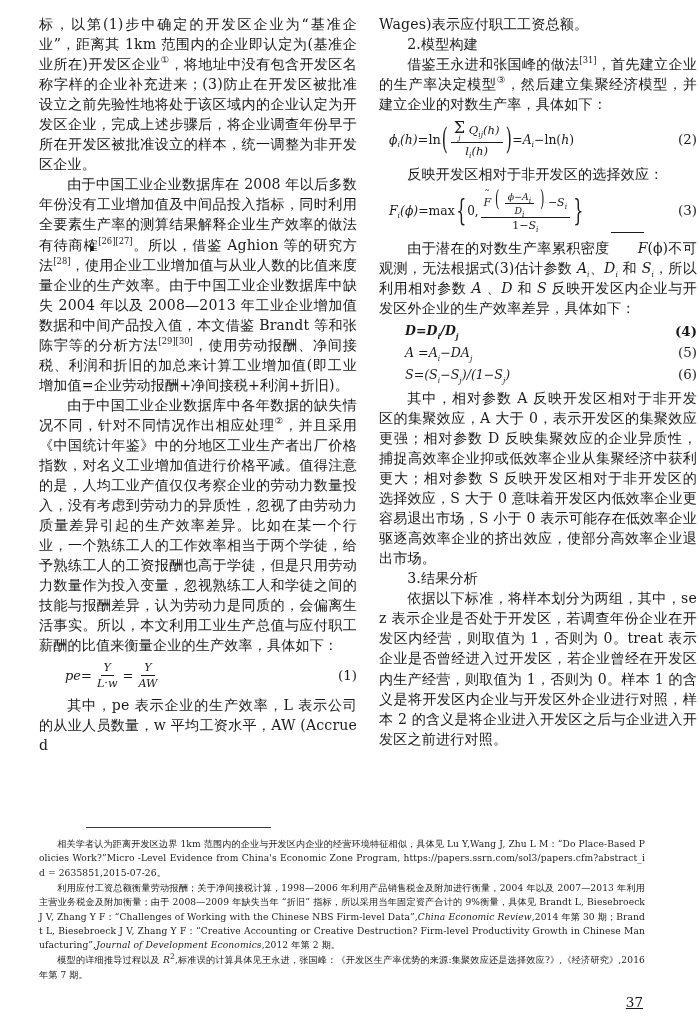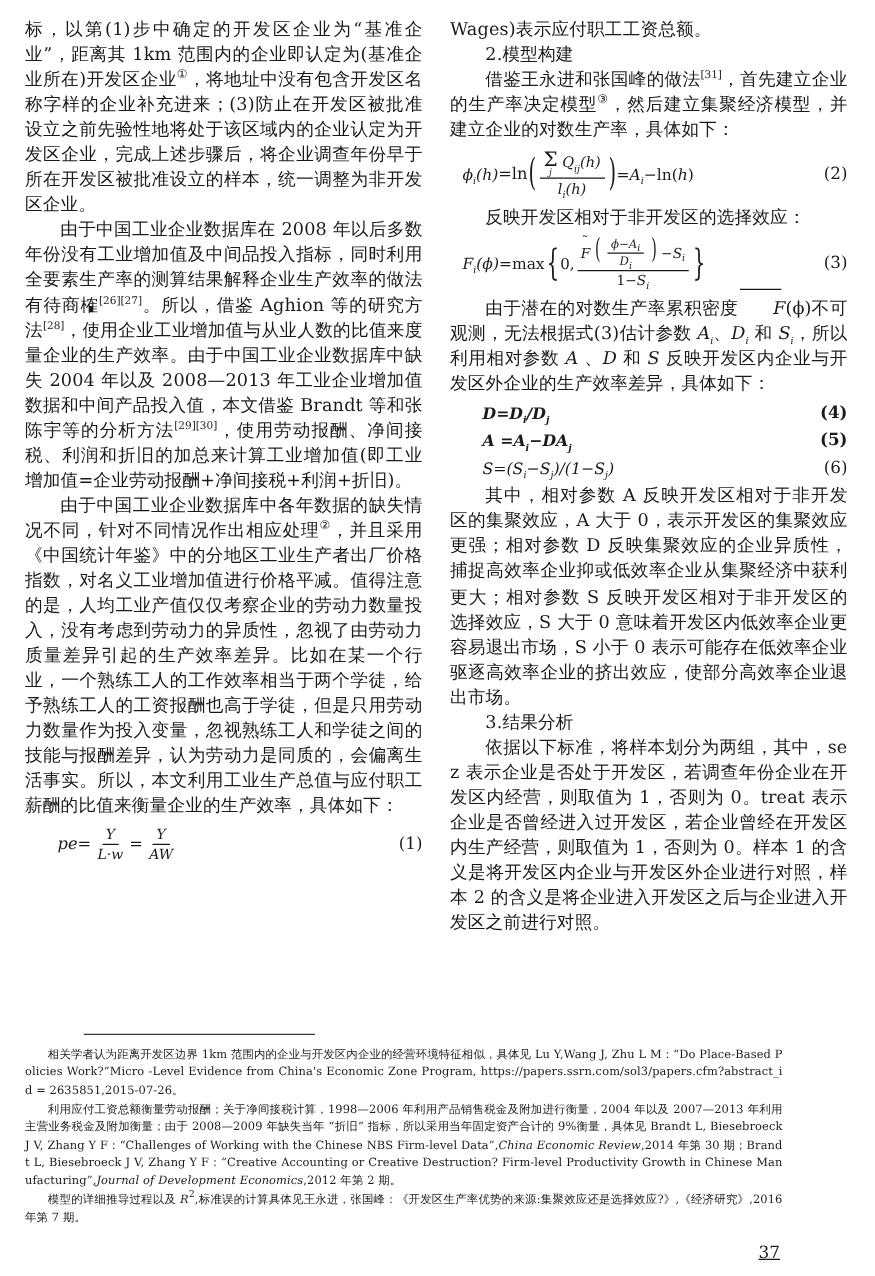--- a/index.html
+++ b/index.html
@@ -14,20 +14,21 @@
     color: #1a1a1a;
     position: relative;
     overflow: hidden;
   }
   .page {
     position: relative;
     width: 646px;
     height: 1021px;
     box-sizing: border-box;
     padding: 14px 20px 0 20px;
+    margin-left: 19px;
   }
   .columns {
     display: flex;
     gap: 22px;
     height: 782px;
     align-items: flex-start;
   }
   .col {
     width: 318px;
     flex: 0 0 318px;
@@ -215,20 +216,21 @@
           </span>
           <span>=</span>
           <span class="frac">
             <span class="num it">Y</span>
             <span class="den it">AW</span>
           </span>
         </div>
         <div class="formula-num">(1)</div>
       </div>
 
+      <p class="body indent">其中，pe 表示企业的生产效率，L 表示公司的从业人员数量，w 平均工资水平，AW (Accrued</p>
 
     </div>
 
     <div class="col">
 
       <p class="body">Wages)表示应付职工工资总额。</p>
 
       <p class="body indent">2.模型构建</p>
 
       <p class="body indent">借鉴王永进和张国峰的做法<span class="sup">[31]</span>，首先建立企业的生产率决定模型<span class="circ">③</span>，然后建立集聚经济模型，并建立企业的对数生产率，具体如下：</p>
@@ -285,21 +287,21 @@
 
       <p class="body indent">由于潜在的对数生产率累积密度<span class="overbar-wrap lat it"><span class="ob"></span>F</span><span class="lat">(ϕ)</span>不可观测，无法根据式(3)估计参数 <span class="lat it">A<span class="sub">i</span></span>、<span class="lat it">D<span class="sub">i</span></span> 和 <span class="lat it">S<span class="sub">i</span></span>，所以利用相对参数 <span class="lat it">A</span> 、<span class="lat it">D</span> 和 <span class="lat it">S</span> 反映开发区内企业与开发区外企业的生产效率差异，具体如下：</p>
 
       <div class="formula-row" style="margin:3px 0 0 0;font-weight:bold;">
         <div class="formula-body">
           <span class="it" style="font-size:12.6px;">D=D<span class="sub">i</span>/D<span class="sub">j</span></span>
         </div>
         <div class="formula-num">(4)</div>
       </div>
 
-      <div class="formula-row" style="margin:2px 0 0 0;font-weight:bold;">
+      <div class="formula-row" style="margin:2px 0 0 0;">
         <div class="formula-body">
           <span class="it" style="font-size:12.6px;">A =A<span class="sub">i</span>−DA<span class="sub">j</span></span>
         </div>
         <div class="formula-num">(5)</div>
       </div>
 
       <div class="formula-row" style="margin:2px 0 3px 0;">
         <div class="formula-body">
           <span class="it" style="font-size:12.6px;">S=(S<span class="sub">i</span>−S<span class="sub">j</span>)/(1−S<span class="sub">j</span>)</span>
         </div>

